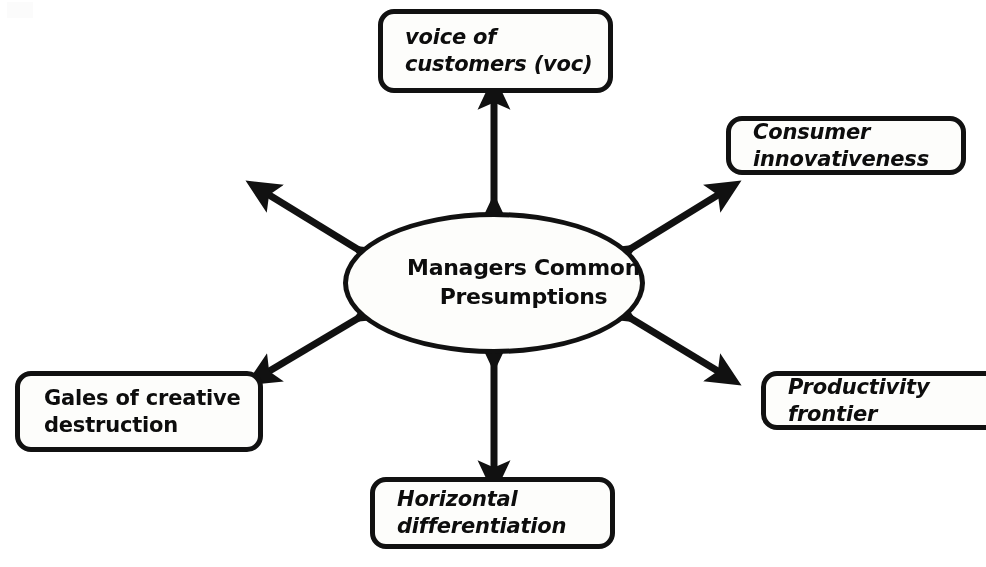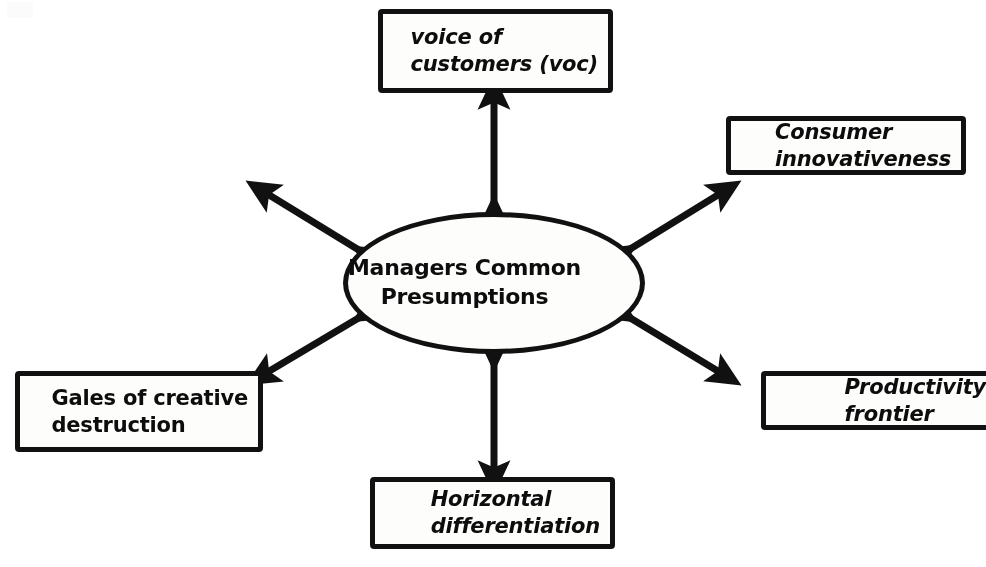--- a/index.html
+++ b/index.html
@@ -20,25 +20,25 @@
     left: 0;
     top: 0;
     width: 986px;
     height: 567px;
     pointer-events: none;
   }
   .node-box {
     position: absolute;
     box-sizing: border-box;
     border: 5px solid #111111;
-    border-radius: 4px;
+    border-radius: 16px;
     background: #fdfdfb;
     display: flex;
     align-items: center;
-    justify-content: flex-end;
+    justify-content: flex-start;
     z-index: 3;
   }
   .node-box .node-label {
     font-family: "DejaVu Sans", sans-serif;
     font-weight: bold;
     font-style: italic;
     font-size: 21px;
     line-height: 1.28;
     color: #0d0d0d;
     padding-left: 22px;
@@ -55,21 +55,21 @@
     box-sizing: border-box;
     left: 343px;
     top: 212px;
     width: 302px;
     height: 142px;
     border: 5px solid #111111;
     border-radius: 50%;
     background: #fdfdfb;
     display: flex;
     align-items: center;
-    justify-content: flex-start;
+    justify-content: flex-end;
     z-index: 4;
   }
   #center-node .center-label {
     font-family: "DejaVu Sans", sans-serif;
     font-weight: bold;
     font-style: normal;
     font-size: 22px;
     line-height: 1.3;
     color: #0d0d0d;
     text-align: center;

